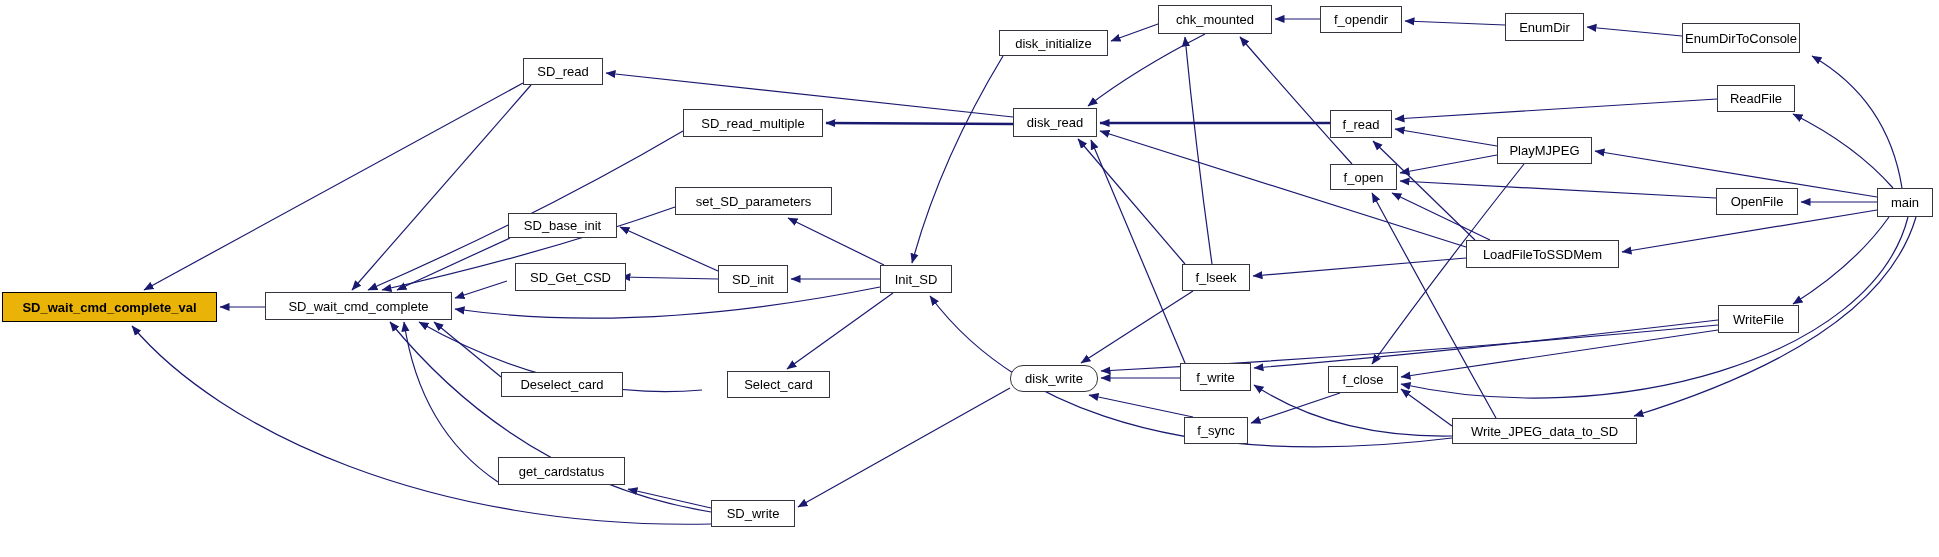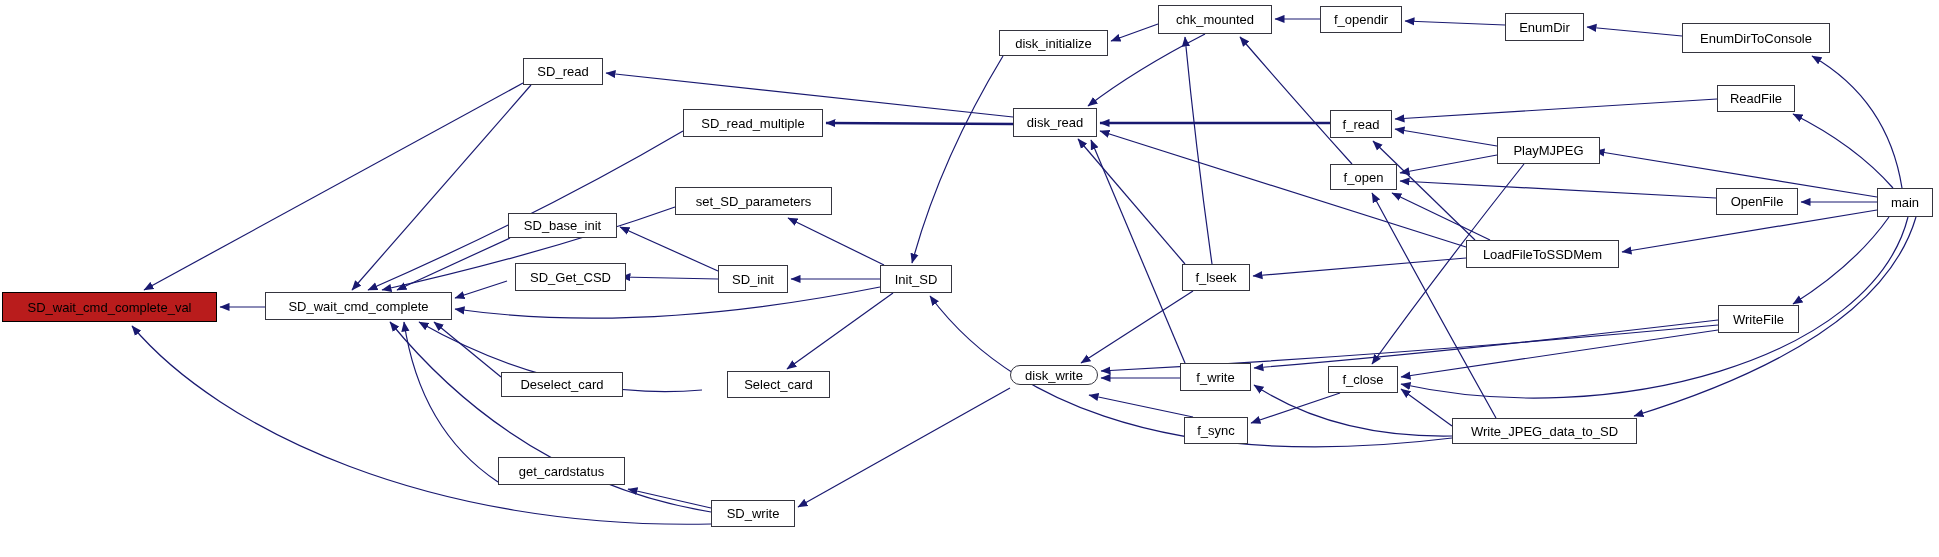--- a/index.html
+++ b/index.html
@@ -26,22 +26,23 @@
     color: #000000;
     display: flex;
     align-items: center;
     justify-content: center;
     font-size: 13px;
     white-space: nowrap;
     cursor: pointer;
     z-index: 2;
   }
   .graph-node.root {
-    background: #b91c1c;
+    background: #eab308;
     border-color: #000000;
+    font-weight: bold;
   }
 </style>
 </head>
 <body>
 
 <div id="graph-root" style="width: 1939px; height: 557px; background: rgb(255, 255, 255);">
   <svg id="edges-layer" xmlns="http://www.w3.org/2000/svg" width="1939" height="557" viewBox="0 0 1939 557">
     <defs>
       <marker id="arrowhead" markerWidth="11" markerHeight="9" refX="9.5" refY="4.5" orient="auto" markerUnits="userSpaceOnUse">
         <path d="M0,0.4 L10,4.5 L0,8.6 z" fill="#191970"></path>
@@ -150,42 +151,42 @@
       </div>
       <div class="graph-node" style="left: 711px; top: 500px; width: 84px; height: 27px;">
         <span>SD_write</span>
       </div>
       <div class="graph-node" style="left: 999px; top: 30px; width: 109px; height: 26px;">
         <span>disk_initialize</span>
       </div>
       <div class="graph-node" style="left: 1013px; top: 108px; width: 84px; height: 29px;">
         <span>disk_read</span>
       </div>
-      <div class="graph-node" style="left: 1010px; top: 365px; width: 88px; height: 20px; border-radius: 13px;">
+      <div class="graph-node" style="left: 1010px; top: 365px; width: 88px; height: 27px; border-radius: 13px;">
         <span>disk_write</span>
       </div>
       <div class="graph-node" style="left: 1158px; top: 5px; width: 114px; height: 29px;">
         <span>chk_mounted</span>
       </div>
       <div class="graph-node" style="left: 1320px; top: 6px; width: 82px; height: 27px;">
         <span>f_opendir</span>
       </div>
       <div class="graph-node" style="left: 1505px; top: 13px; width: 79px; height: 28px;">
         <span>EnumDir</span>
       </div>
-      <div class="graph-node" style="left: 1682px; top: 23px; width: 148px; height: 30px; text-align: right;">
+      <div class="graph-node" style="left: 1682px; top: 23px; width: 118px; height: 30px; text-align: right;">
         <span>EnumDirToConsole</span>
       </div>
       <div class="graph-node" style="left: 1717px; top: 85px; width: 78px; height: 27px;">
         <span>ReadFile</span>
       </div>
       <div class="graph-node" style="left: 1330px; top: 110px; width: 62px; height: 28px;">
         <span>f_read</span>
       </div>
-      <div class="graph-node" style="left: 1497px; top: 137px; width: 103px; height: 27px;">
+      <div class="graph-node" style="left: 1497px; top: 137px; width: 95px; height: 27px;">
         <span>PlayMJPEG</span>
       </div>
       <div class="graph-node" style="left: 1330px; top: 164px; width: 67px; height: 26px;">
         <span>f_open</span>
       </div>
       <div class="graph-node" style="left: 1716px; top: 188px; width: 82px; height: 27px;">
         <span>OpenFile</span>
       </div>
       <div class="graph-node" style="left: 1877px; top: 188px; width: 56px; height: 29px;">
         <span>main</span>

